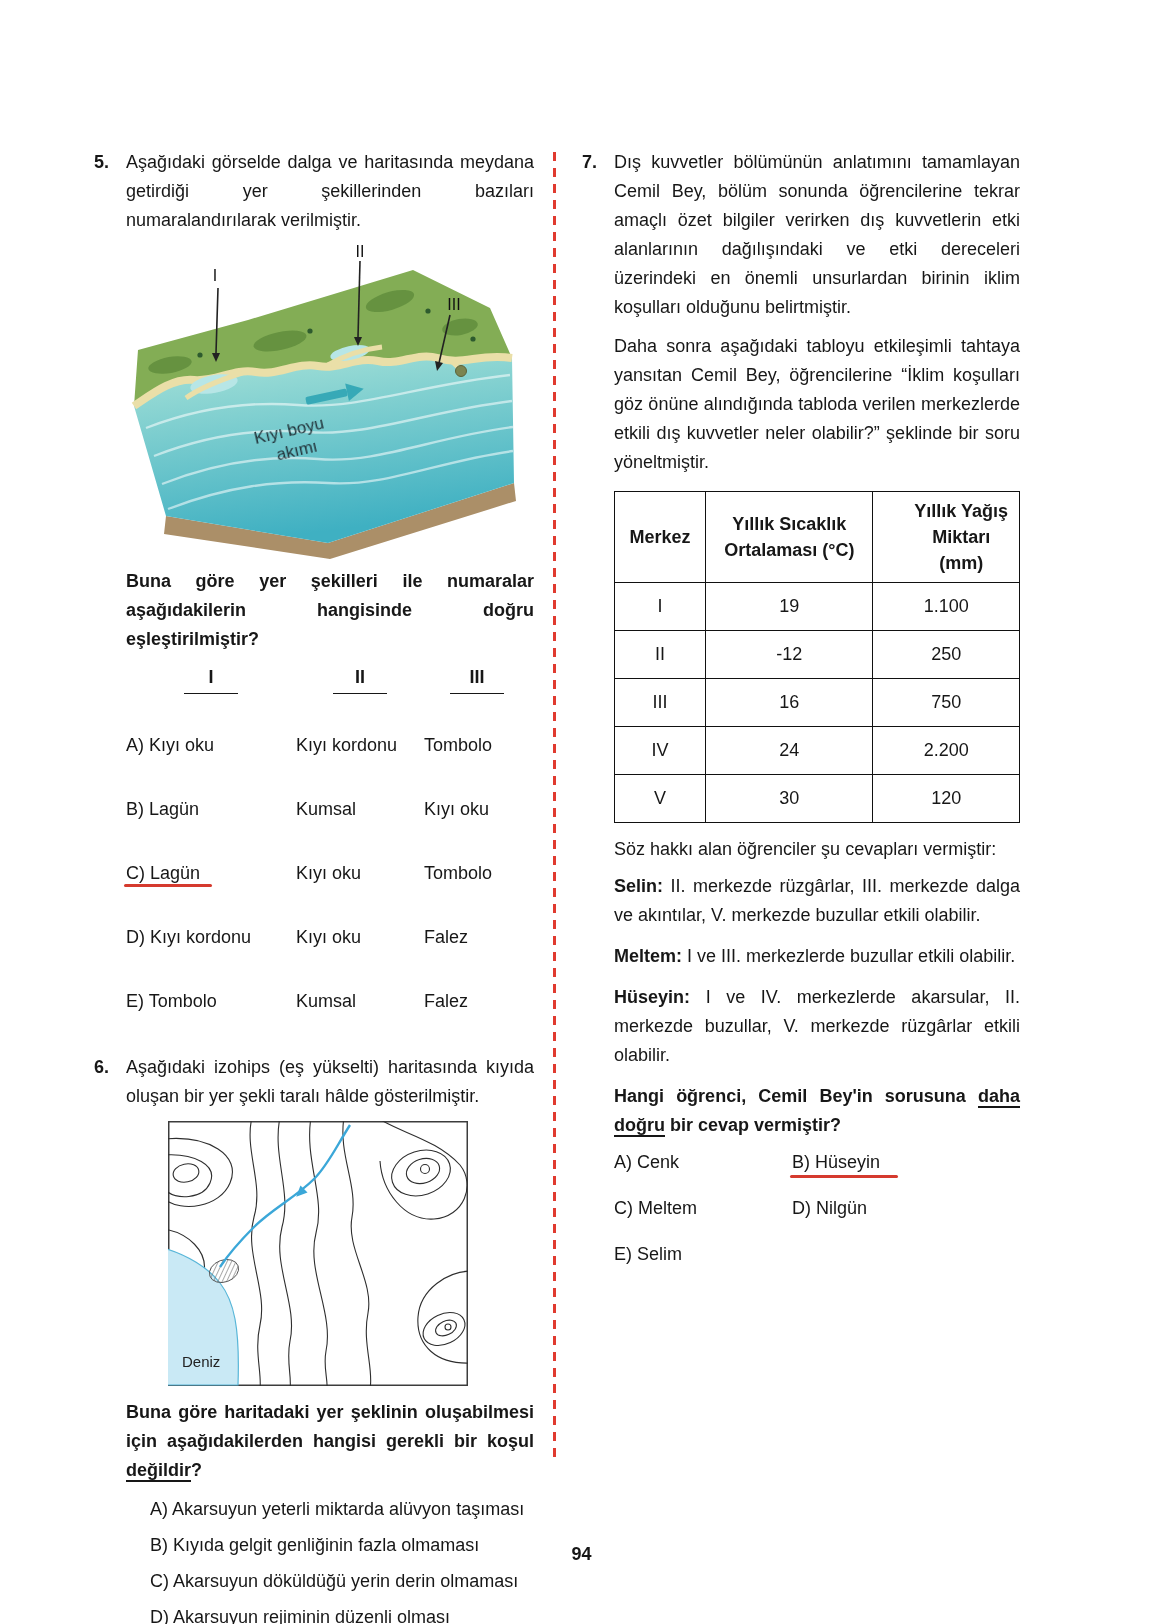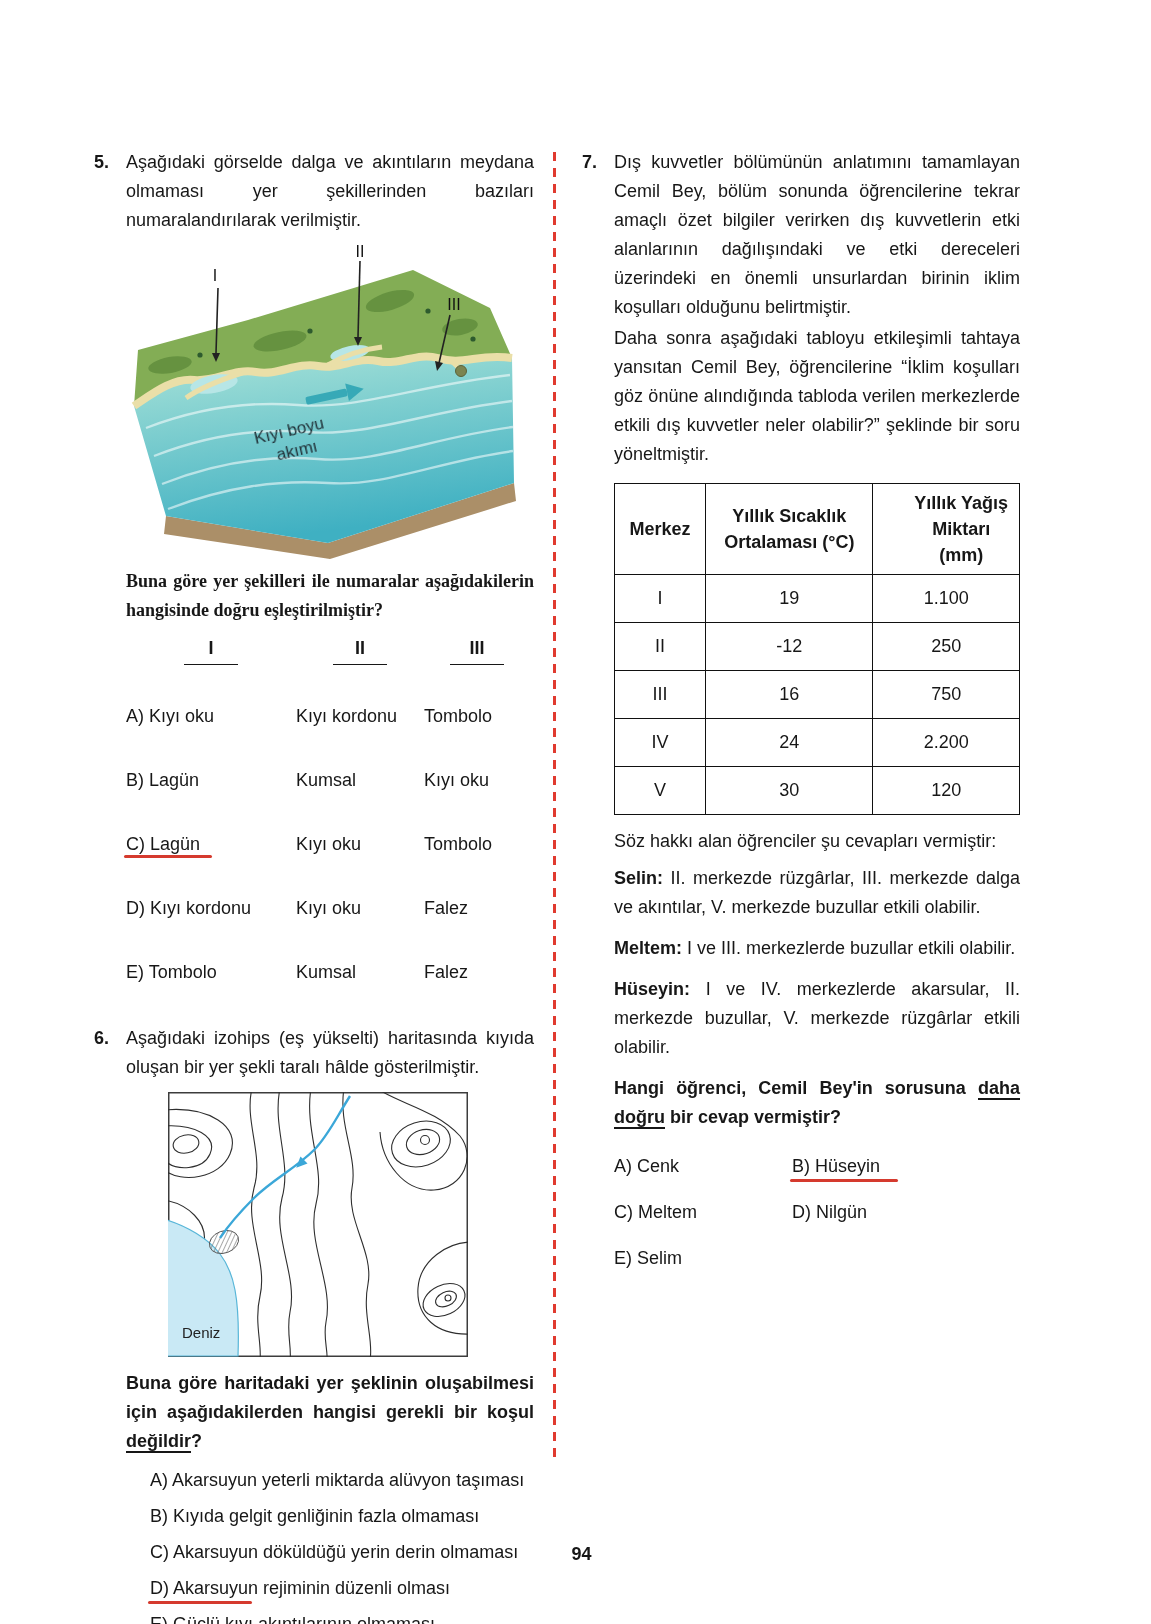--- a/index.html
+++ b/index.html
@@ -36,37 +36,37 @@
   
   .q6-opts { list-style:none; margin-top:10px;margin-left:24px; }
   .q6-opts li { padding-left:32px; text-indent:-32px; margin-bottom:7px; }
   
   .tbl { border-collapse:collapse; margin:14px 0 12px; }
   .tbl th,.tbl td { border:1.4px solid #111; text-align:center; vertical-align:middle; }
   .tbl th { font-weight:700; padding:6px 10px; height:66px; line-height:26px; }
   .tbl td { height:48px; padding:0 8px; }
   .tbl .c1 { width:92px; } .tbl .c2 { width:172px; } .tbl .c3 { width:150px;padding-left:40px; }
   .student { text-align:justify; margin-bottom:12px; }
-  .q7-opts { display:grid; grid-template-columns:178px 1fr; row-gap:17px; margin-top:20px; }
+  .q7-opts { display:grid; grid-template-columns:178px 1fr; row-gap:17px; margin-top:8px; }
   .pagenum { position:absolute; left:0; right:0; top:1540px; text-align:center; font-weight:700;padding-left:12px; }
-  .mb8{margin-bottom:8px;} .mb10{margin-bottom:2px;} .mt36{margin-top:36px;} .mt6{margin-top:6px;font-family:Liberation Serif, serif;}
+  .mb8{margin-bottom:8px;} .mb10{margin-bottom:10px;} .mt36{margin-top:36px;} .mt6{margin-top:6px;}
 </style>
 </head>
 <body>
 
 <div class="page">
 
   <div class="divider"></div>
 
   <div class="col-left">
 
     <div class="q">
       <div class="qnum">5.</div>
       <div class="qbody">
-        <p class="jt">Aşağıdaki görselde dalga ve akıntıların meydana olmaması yer şekillerinden bazıları numaralandırılarak verilmiştir.</p>
+        <p class="jt">Aşağıdaki görselde dalga ve haritasında meydana getirdiği yer şekillerinden bazıları numaralandırılarak verilmiştir.</p>
 
         <svg class="fig" width="396" height="318" viewBox="0 0 396 318">
           <defs>
             <linearGradient id="seaGrad" x1="0" y1="0" x2="0.25" y2="1">
               <stop offset="0" stop-color="#a7e2d8"></stop>
               <stop offset="1" stop-color="#3fb0c2"></stop>
             </linearGradient>
             <clipPath id="seaClip">
               <path d="M6,163 C24,151 44,135 66,137 C88,139 106,125 128,129 C150,133 168,119 190,123 C212,127 228,113 250,118 C272,123 288,109 310,115 C335,123 350,110 384,115 L386,240 L200,300 L38,273 Z"></path>
             </clipPath>

